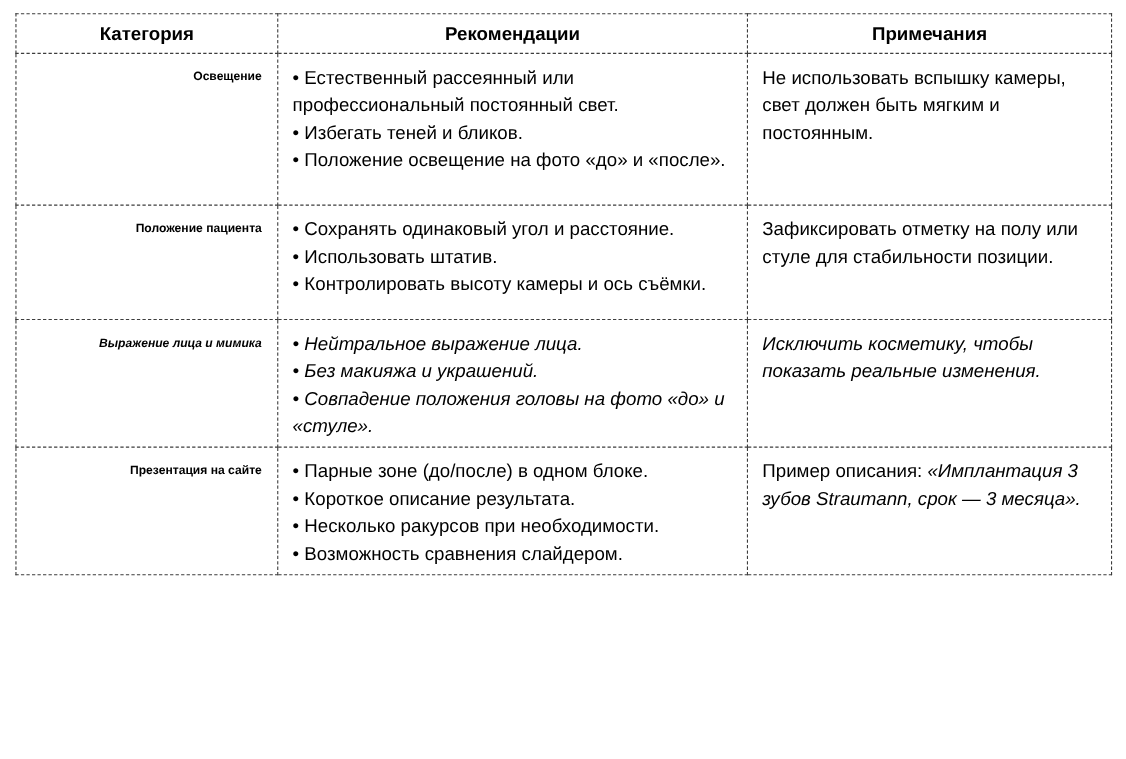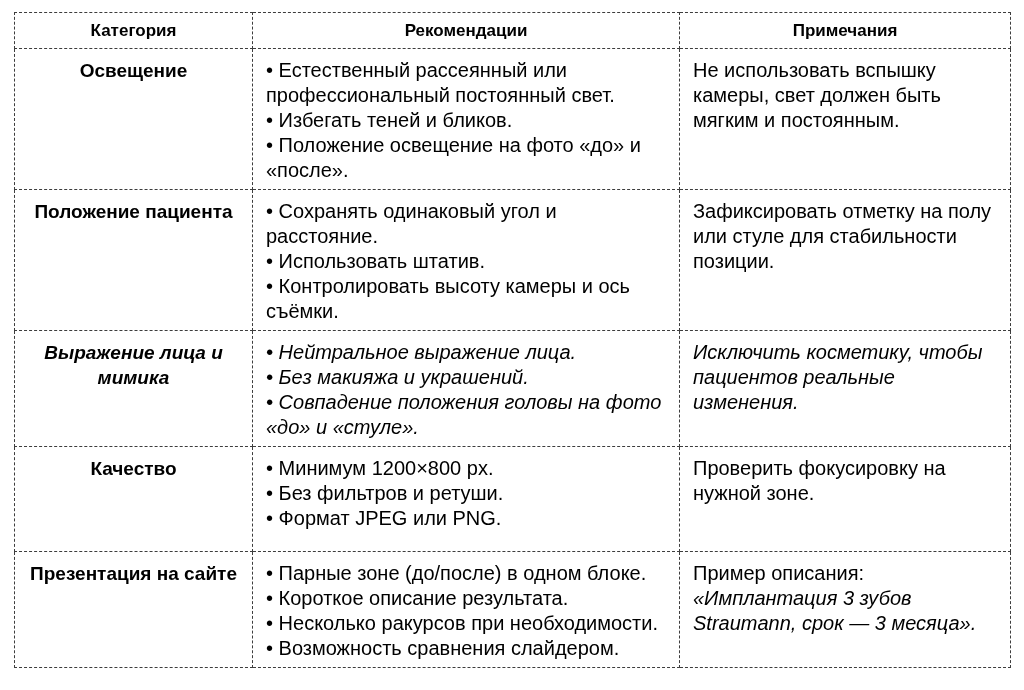--- a/index.html
+++ b/index.html
@@ -40,30 +40,30 @@
     height: 36px;
     vertical-align: middle;
     text-align: center;
     font-size: 17px;
     font-weight: 700;
     padding: 2px 8px;
     line-height: 20px;
   }
   tbody th.cat {
     vertical-align: top;
-    text-align: center;
-    font-size: 19px;
+    text-align: right;
+    font-size: 11px;
     font-weight: 700;
     padding: 9px 14px 6px 14px;
     line-height: 25px;
   }
   tbody td {
     vertical-align: top;
     text-align: left;
-    font-size: 20px;
+    font-size: 17px;
     font-weight: 400;
     padding: 9px 13px 6px 13px;
     line-height: 25px;
   }
   tbody tr:nth-child(1) { height: 138px; }
   tbody tr:nth-child(2) { height: 104px; }
   tbody tr:nth-child(3) { height: 85px; font-style: italic;  }
   tbody tr:nth-child(4) { height: 105px; }
   tbody tr:nth-child(5) { height: 85px;  }
   tbody tr:nth-child(6) { height: 113px; }
@@ -111,32 +111,23 @@
     <td><span>Зафиксировать отметку на полу или стуле для стабильности позиции.</span></td>
   </tr>
 
   <tr>
     <th scope="row" class="cat">Выражение лица и мимика</th>
     <td>
               <div class="bullet-item">• Нейтральное выражение лица.</div>
               <div class="bullet-item">• Без макияжа и украшений.</div>
               <div class="bullet-item">• Совпадение положения головы на фото «до» и «стуле».</div>
             </td>
-    <td><span>Исключить косметику, чтобы пациентов реальные изменения.</span></td>
+    <td><span>Исключить косметику, чтобы показать реальные изменения.</span></td>
   </tr>
 
-  <tr>
-    <th scope="row" class="cat">Качество</th>
-    <td>
-              <div class="bullet-item">• Минимум 1200×800 px.</div>
-              <div class="bullet-item">• Без фильтров и ретуши.</div>
-              <div class="bullet-item">• Формат JPEG или PNG.</div>
-            </td>
-    <td><span>Проверить фокусировку на нужной зоне.</span></td>
-  </tr>
 
   <tr>
     <th scope="row" class="cat">Презентация на сайте</th>
     <td>
               <div class="bullet-item">• Парные зоне (до/после) в одном блоке.</div>
               <div class="bullet-item">• Короткое описание результата.</div>
               <div class="bullet-item">• Несколько ракурсов при необходимости.</div>
               <div class="bullet-item">• Возможность сравнения слайдером.</div>
             </td>
     <td><span>Пример описания: </span><em class="note-italic">«Имплантация 3 зубов Straumann, срок — 3 месяца».</em></td>

